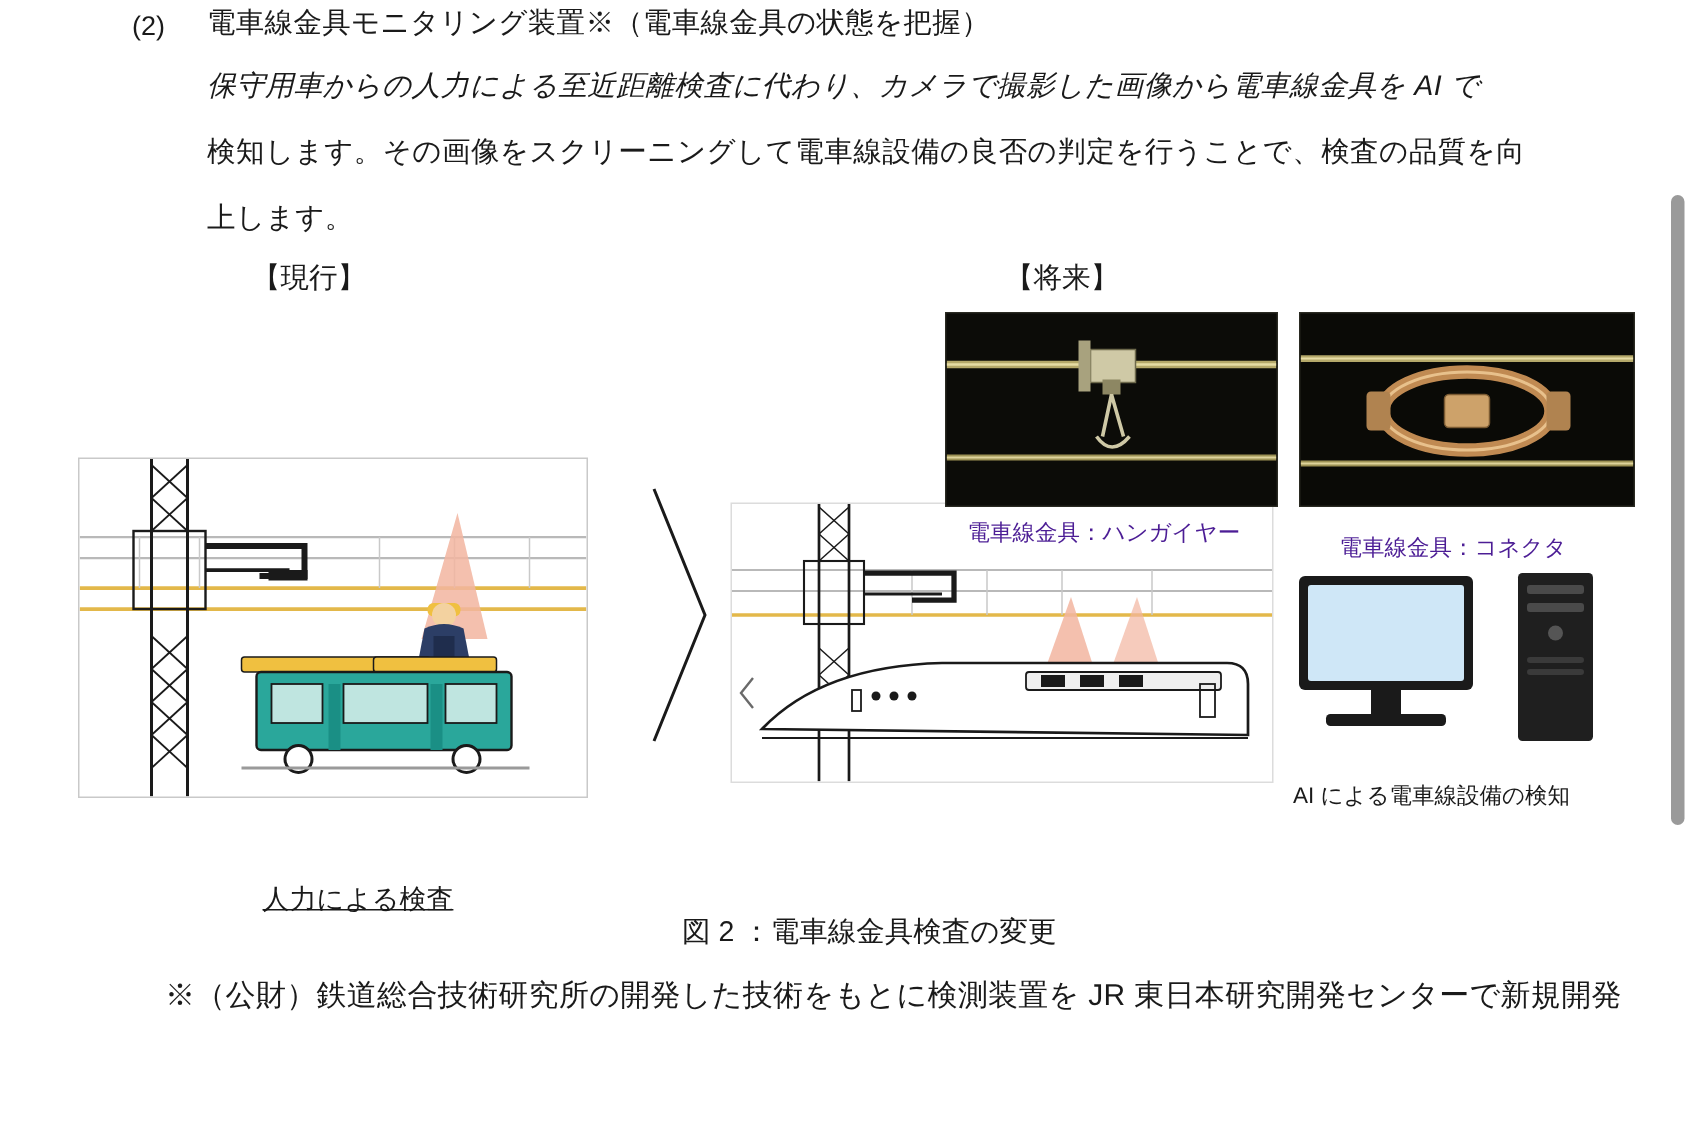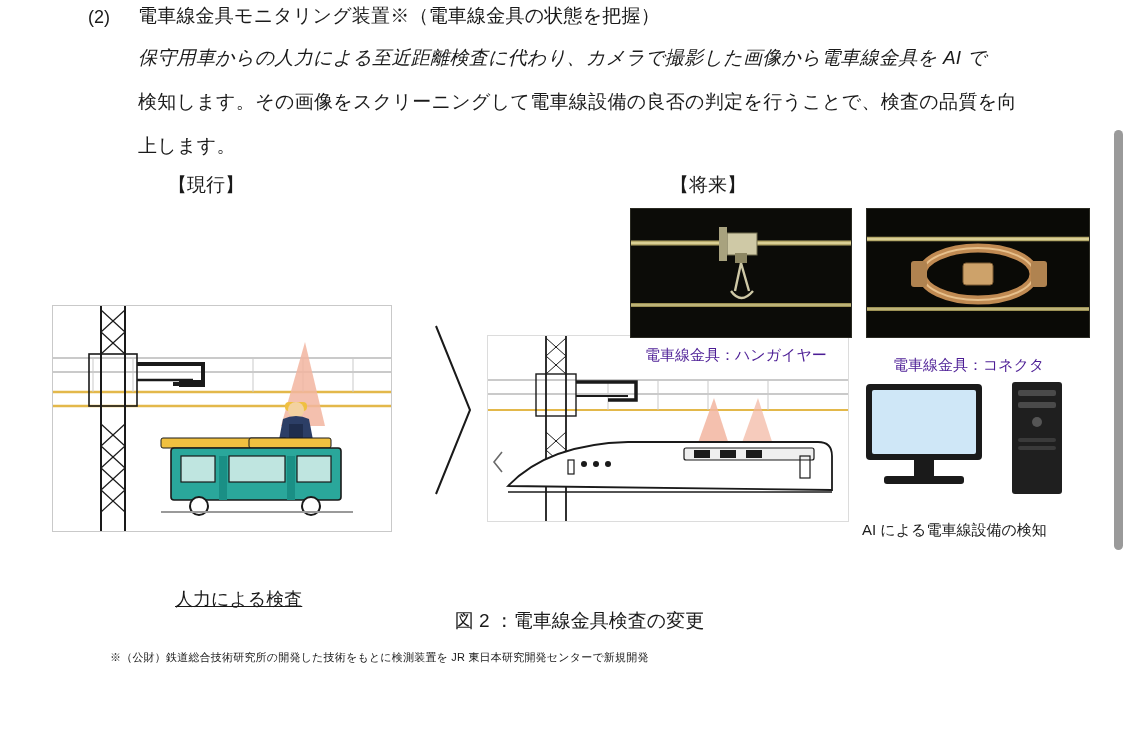--- a/index.html
+++ b/index.html
@@ -146,21 +146,21 @@
     top: 608px;
     width: 1125px;
     text-align: center;
     font-size: 19px;
     margin-left: 17px;
   }
   .footnote {
     position: absolute;
     left: 110px;
     top: 650px;
-    font-size: 11px;
+    font-size: 20px;
     letter-spacing: 0.2px;
     white-space: nowrap;
   }
 
   
   .scrollbar-track {
     position: absolute;
     right: 0;
     top: 0;
     width: 14px;

